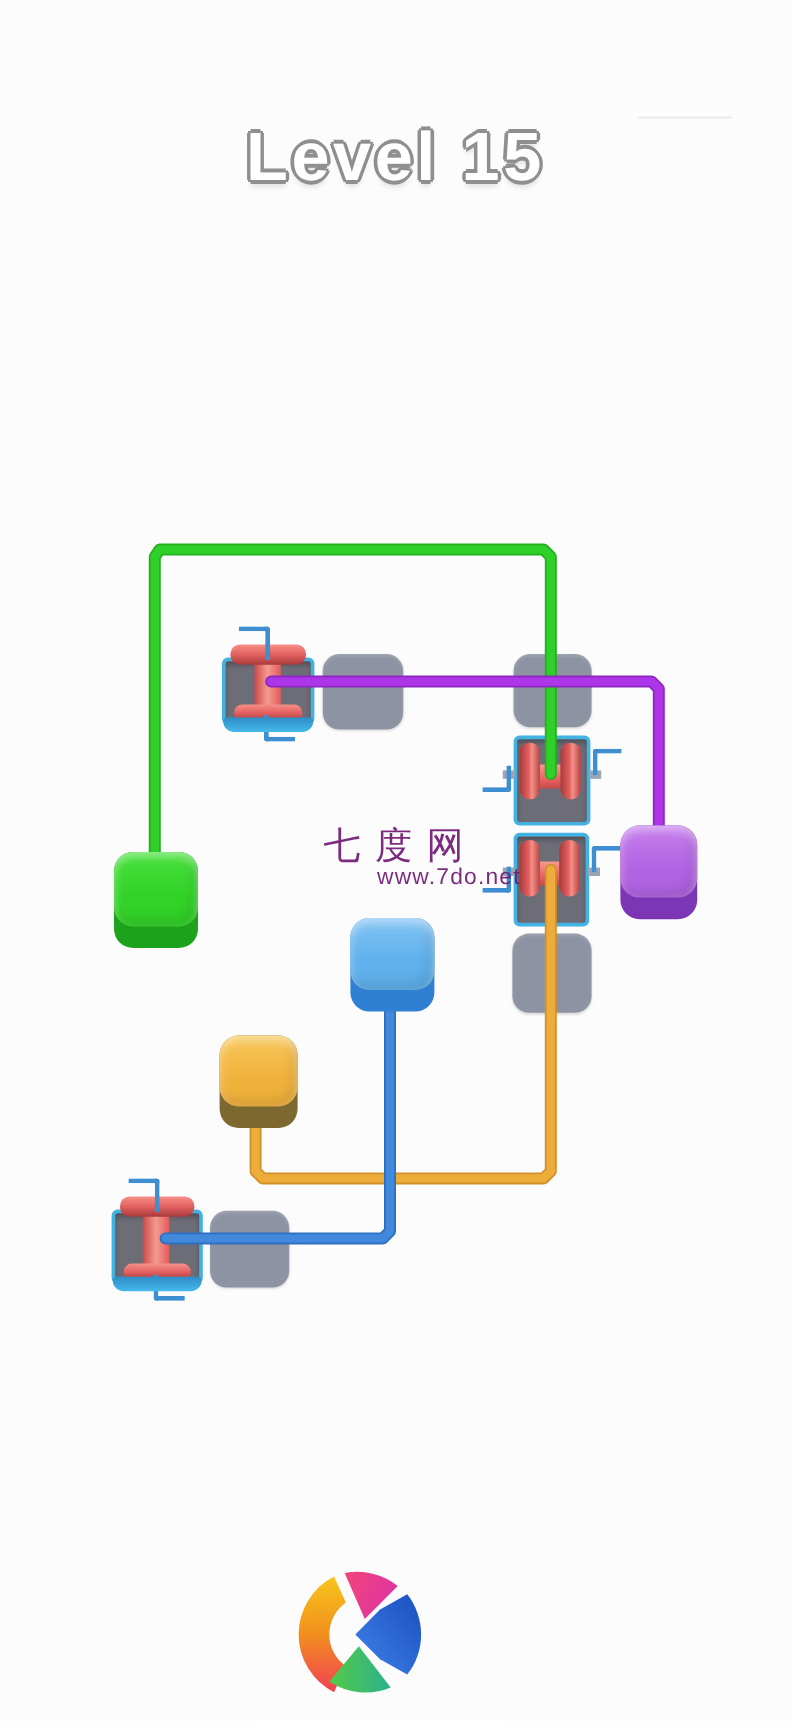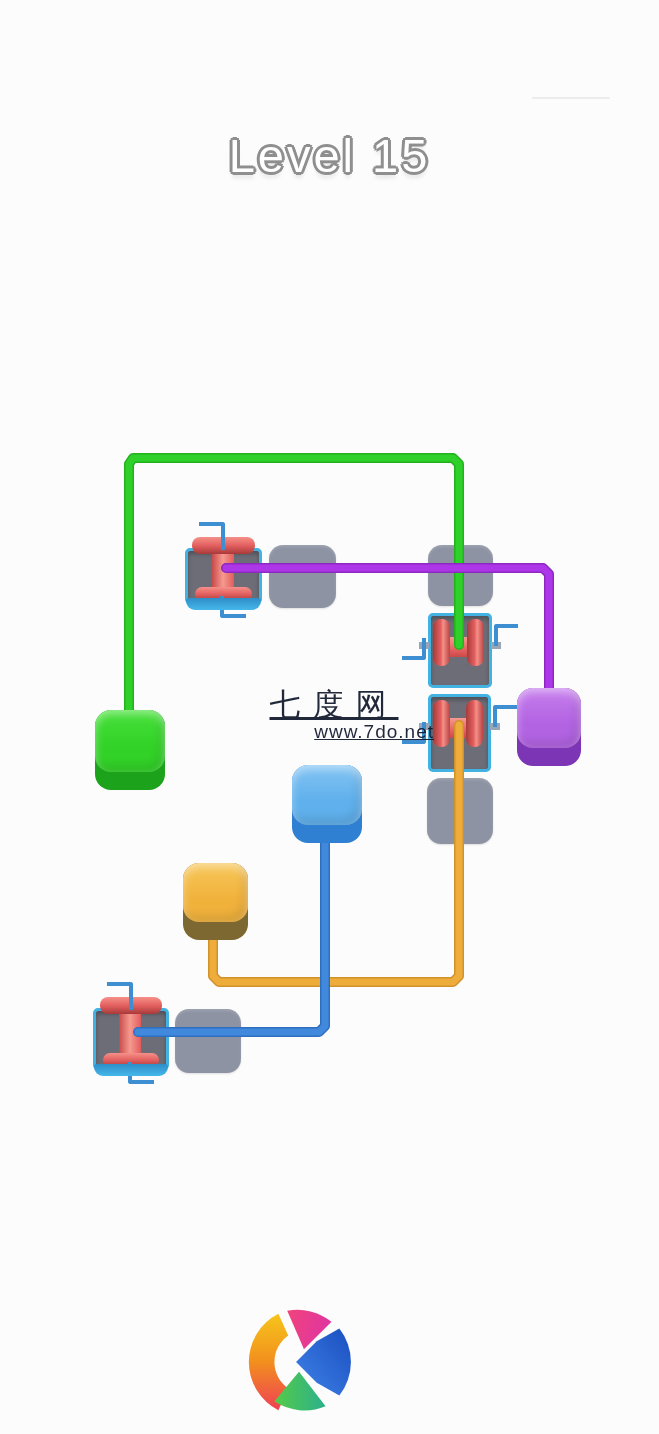--- a/index.html
+++ b/index.html
@@ -4,27 +4,26 @@
 <style>
   html,body{margin:0;padding:0;background:#ffffff;}
   #stage{
     position:relative;width:659px;height:1434px;margin:0 auto;
     background:#fcfcfc;overflow:hidden;
     font-family:"Liberation Sans", sans-serif;
   }
   
   .title{
     position:absolute;left:0;right:0;top:98px;z-index:6;
-    text-align:center;font-size:47px;font-weight:normal;letter-spacing:3px;
+    text-align:center;font-size:57px;font-weight:bold;letter-spacing:3px;
     color:#ffffff;
     text-shadow:
       -3px 0 0 #8f8f8f, 3px 0 0 #8f8f8f, 0 -3px 0 #8f8f8f, 0 3px 0 #8f8f8f,
       -2px -2px 0 #8f8f8f, 2px -2px 0 #8f8f8f, -2px 2px 0 #8f8f8f, 2px 2px 0 #8f8f8f,
       0 6px 4px rgba(0,0,0,0.10);
-    margin-top: 30px;
   }
   .faint-line{position:absolute;left:532px;top:97px;width:78px;height:2px;
     background:#ececec;border-radius:2px;z-index:1;}
   
   .slot{position:absolute;background:#8d93a3;border-radius:14px;z-index:1;
     box-shadow:inset 0 2px 3px rgba(255,255,255,.15), 0 1px 2px rgba(0,0,0,.12);}
   
   .winch{position:absolute;z-index:2;}
   .wframe{position:absolute;inset:0;background:#6d6d78;border:3px solid #42b2e2;
     border-radius:5px;box-sizing:border-box;box-shadow:inset 0 3px 4px rgba(0,0,0,.28);}
@@ -142,21 +141,21 @@
       <div class="block" style="left: 292px; top: 765px; width: 70px; height: 78px;">
         <div class="blk-shade" style="background: rgb(47, 128, 210);"></div>
         <div class="blk-top" style="background: linear-gradient(rgb(131, 196, 243), rgb(95, 176, 236) 60%);"></div>
       </div>
       <div class="block" style="left: 183px; top: 863px; width: 65px; height: 77px;">
         <div class="blk-shade" style="background: rgb(125, 104, 49);"></div>
         <div class="blk-top" style="background: linear-gradient(rgb(247, 199, 91), rgb(241, 178, 60) 60%);"></div>
       </div>
     </div>
 
-  <div class="watermark" style="color: #0f172a; text-decoration: underline;">
+  <div class="watermark" style="color: #701a75;">
     <div class="wm-cn">七度网</div>
     <div class="wm-url">www.7do.net</div>
   </div>
 
   <div class="logo">
     <svg width="118" height="118" viewBox="0 0 120 120">
       <defs>
         <linearGradient id="lgL" x1="0" y1="0" x2="0" y2="1">
           <stop offset="0" id="lgL1" stop-color="#f6c51b"></stop>
             <stop offset="0.5" id="lgL2" stop-color="#f28f1e"></stop>

